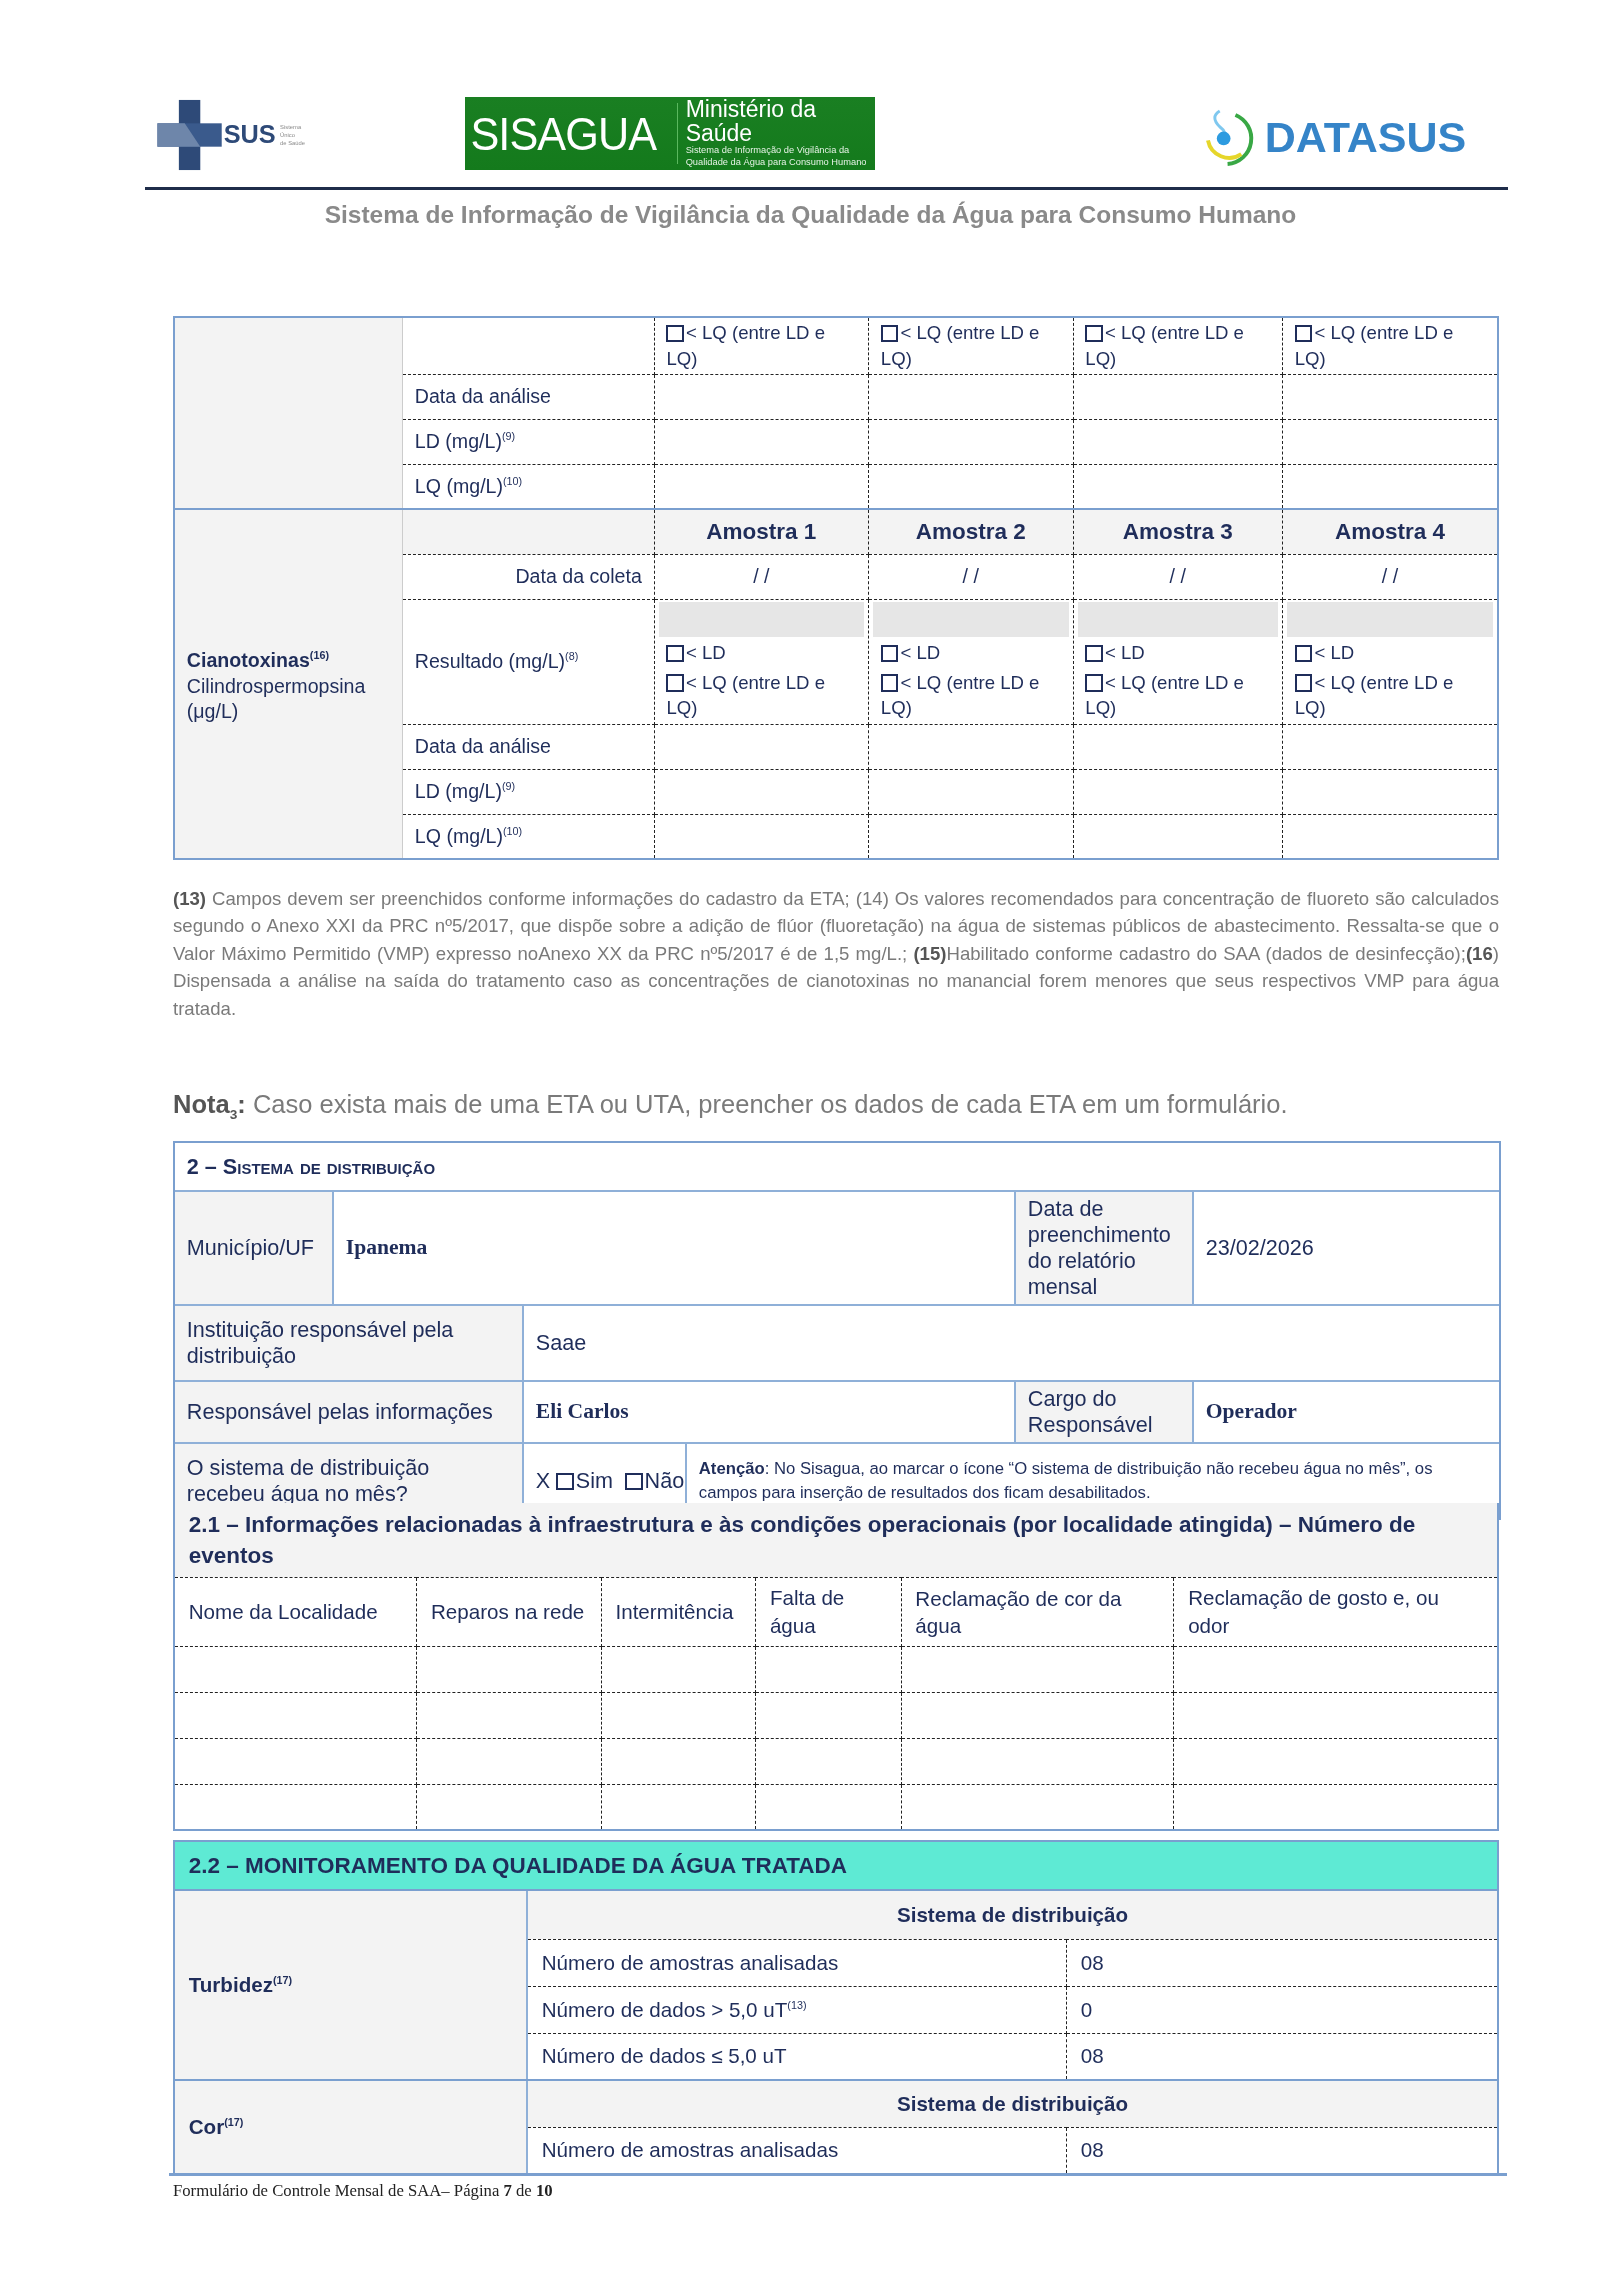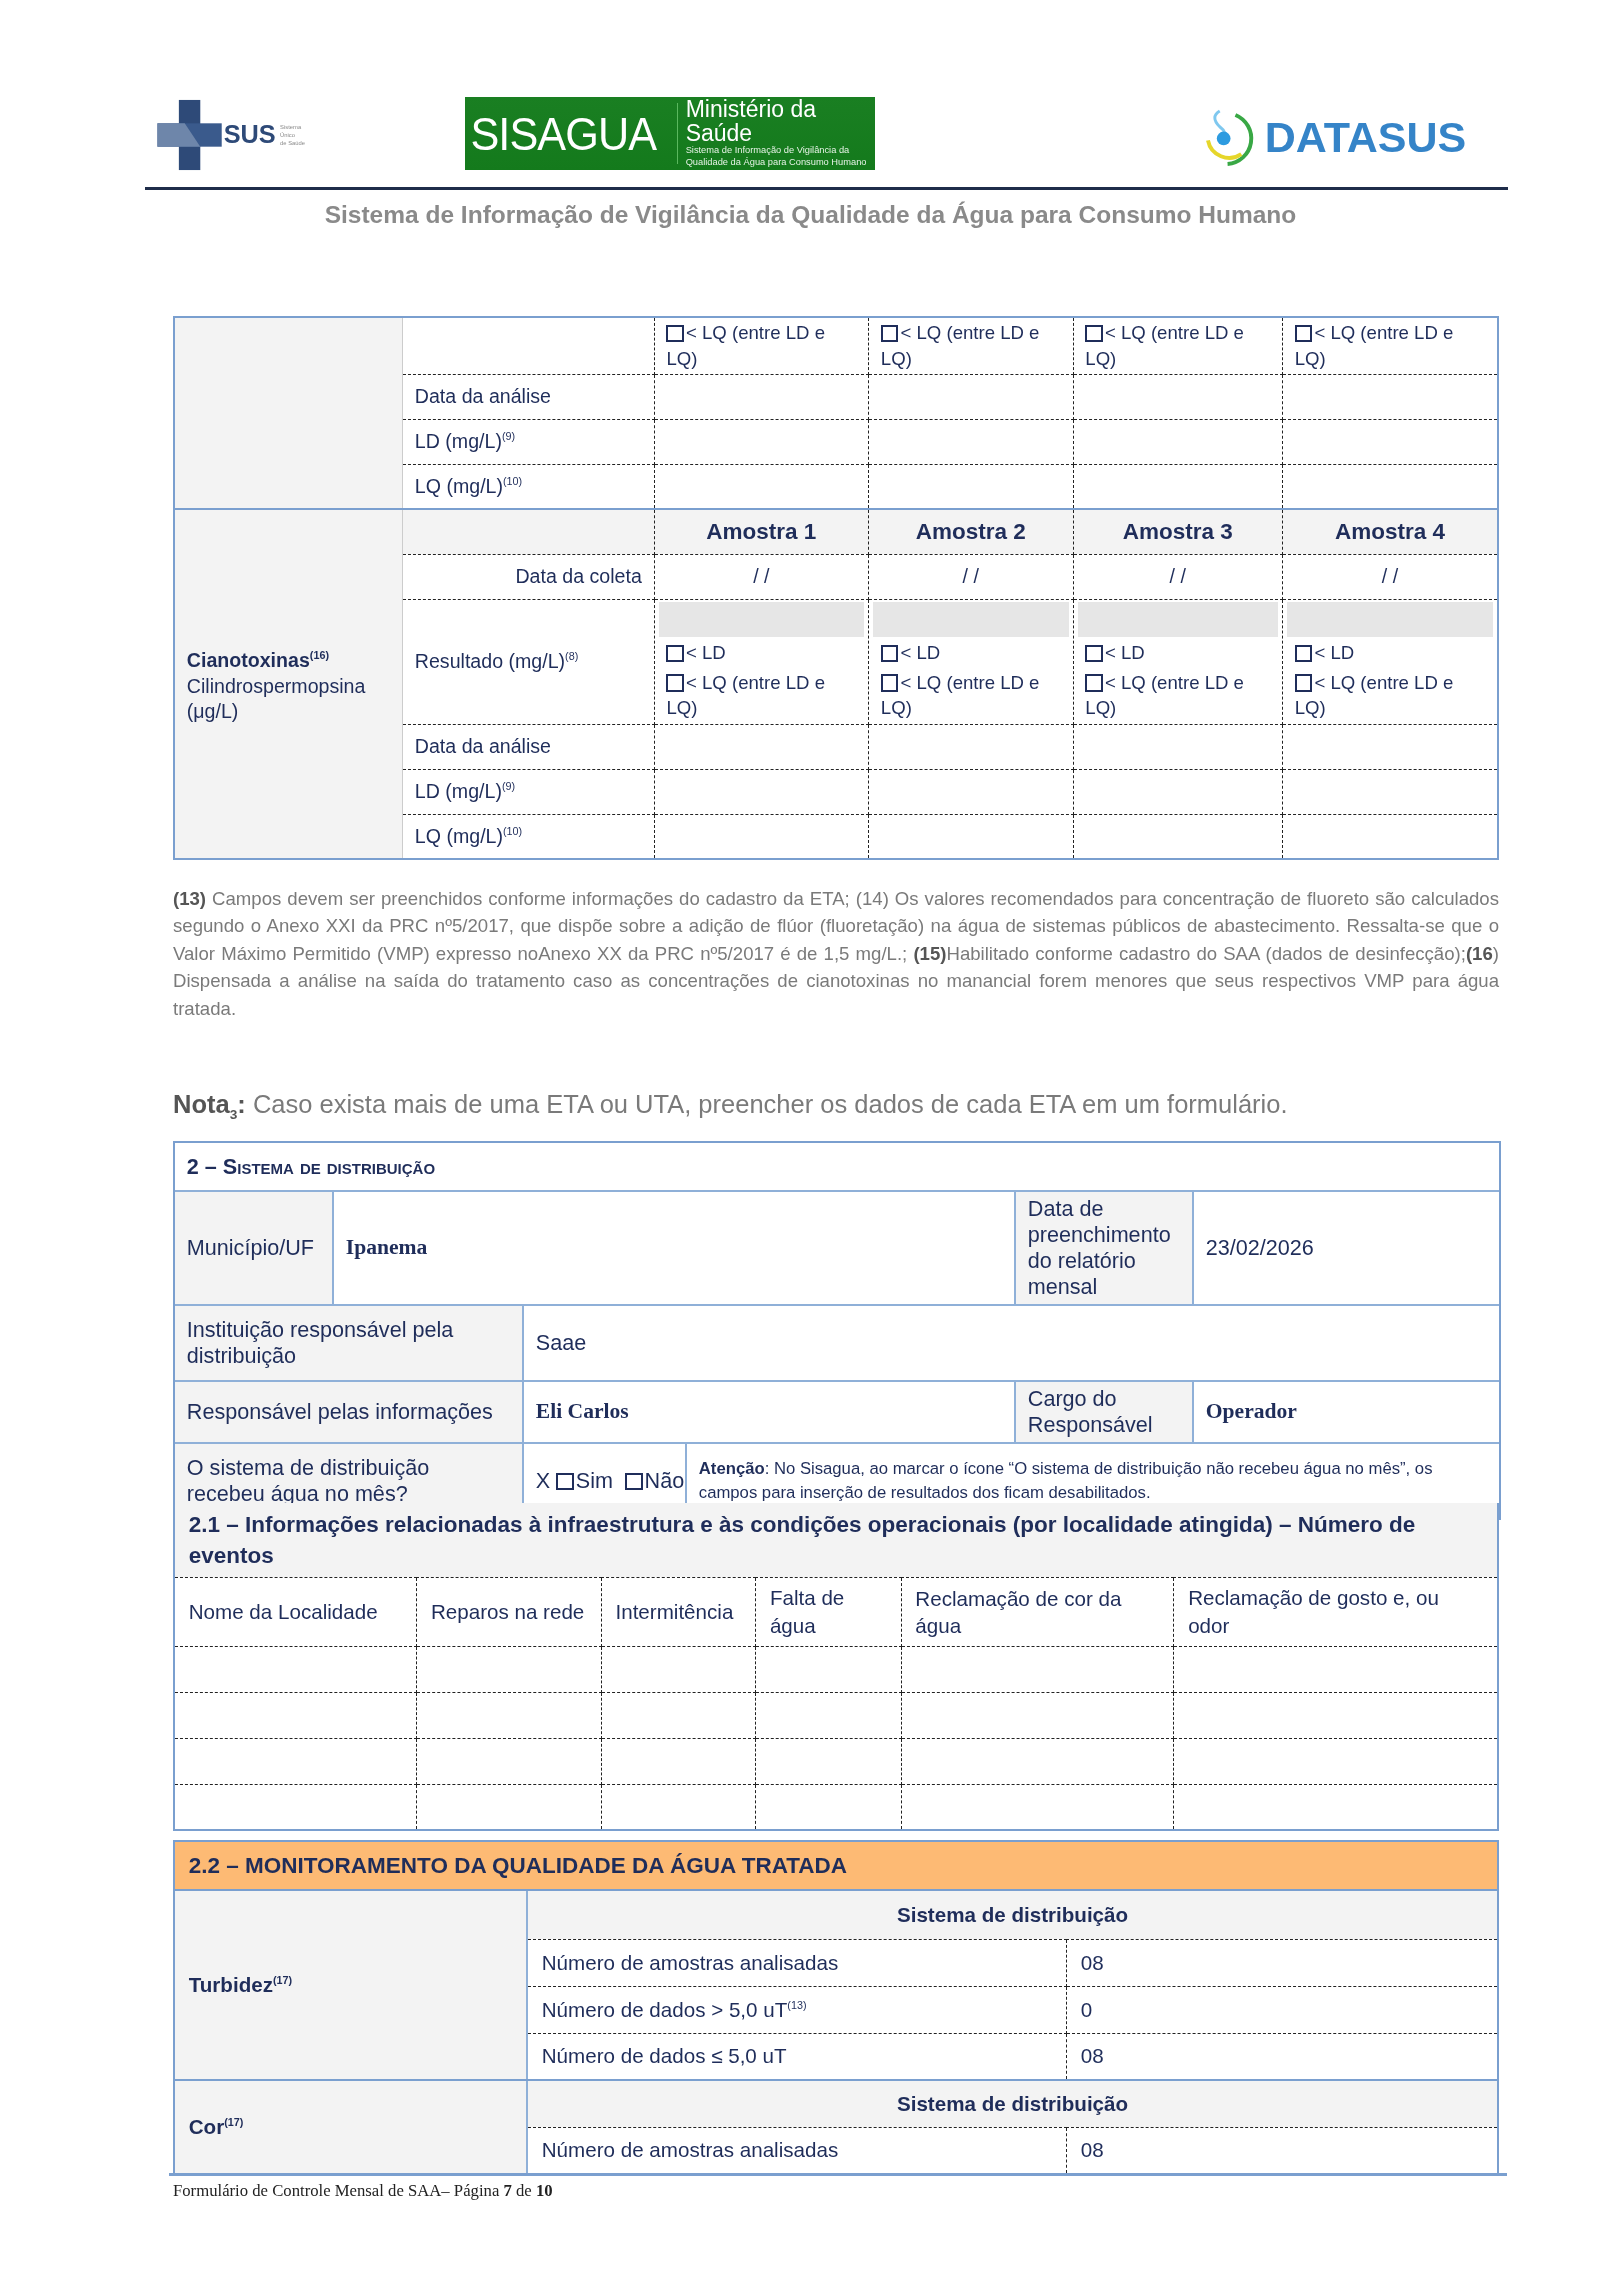--- a/index.html
+++ b/index.html
@@ -50,21 +50,21 @@
   .sec-title { font-weight: bold; font-size: 21.6px; }
   .serif-bold { font-family: "Liberation Serif", serif; font-weight: bold; font-size: 25.5px; }
   .small-note { font-size: 16.7px !important; line-height: 23.5px; }
 
   .t21 { position: absolute; left: 173px; top: 1503px; width: 1326px; border: 2.9px double #7a9fcf; border-top: none; }
   .t21 td { padding: 3.9px 13.7px; font-size: 20.6px; }
   .t21 .hdr { font-weight: bold; font-size: 22.5px; background: #f3f3f3; line-height: 31px; padding: 5.9px 13.7px; }
 
   .t22 { position: absolute; left: 173px; top: 1840px; width: 1326px; border: 2.9px double #7a9fcf; }
   .t22 td { padding: 3.9px 13.7px; font-size: 20.6px; }
-  .t22 .hdr { font-weight: bold; font-size: 22.5px; background: #fdba74; }
+  .t22 .hdr { font-weight: bold; font-size: 22.5px; background: #5eead4; }
   .param { font-weight: bold; font-size: 22.5px; background: #f3f3f3; border-right: 2px solid #8fb0d8; }
   .sub-hdr { font-weight: bold; font-size: 22.5px; text-align: center; background: #f3f3f3; }
 
   .footer-rule { position: absolute; left: 169px; top: 2173px; width: 1338px; height: 2.9px; background: #7a9fcf; }
   .footer { position: absolute; left: 173px; top: 2181px; font-family: "Liberation Serif", serif; font-size: 16.7px; color: #222; }
 </style>
 </head>
 <body>
 
 <div class="logo-sus">

